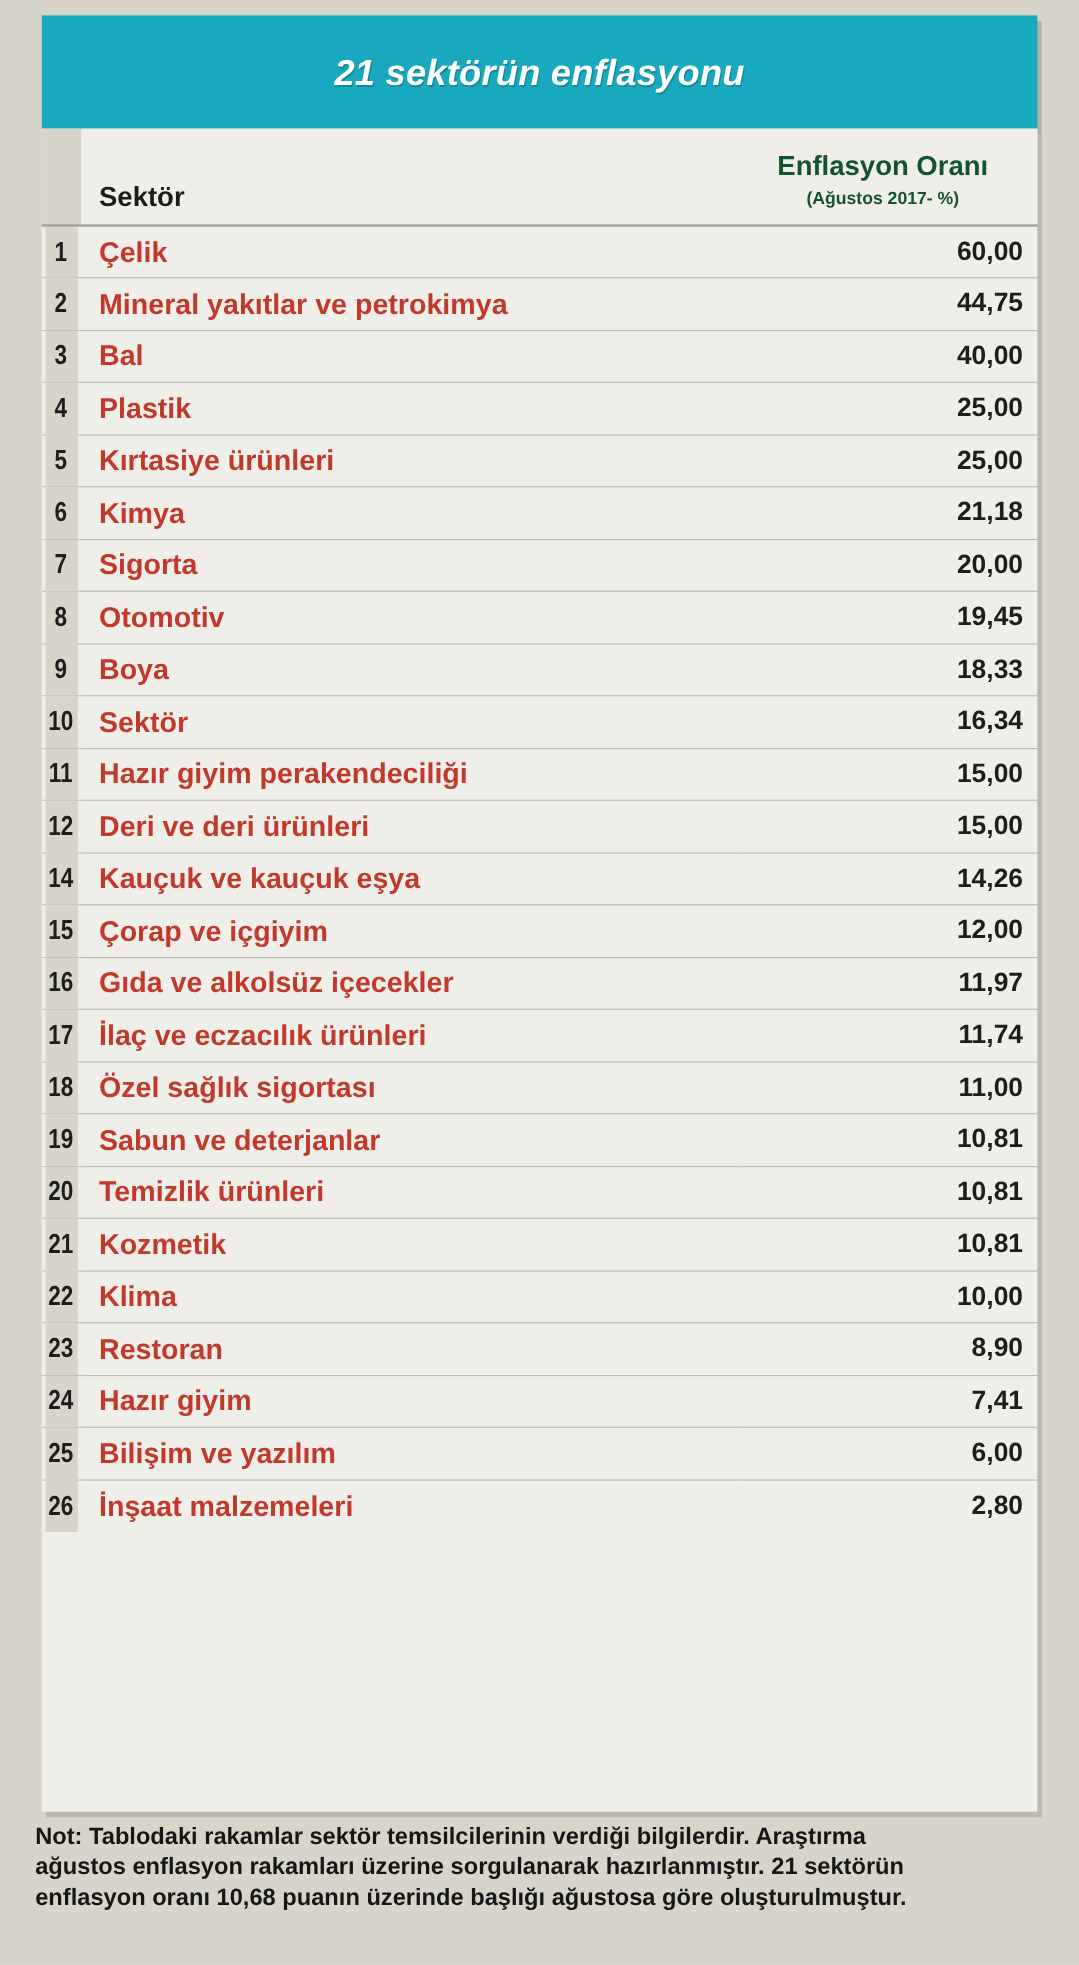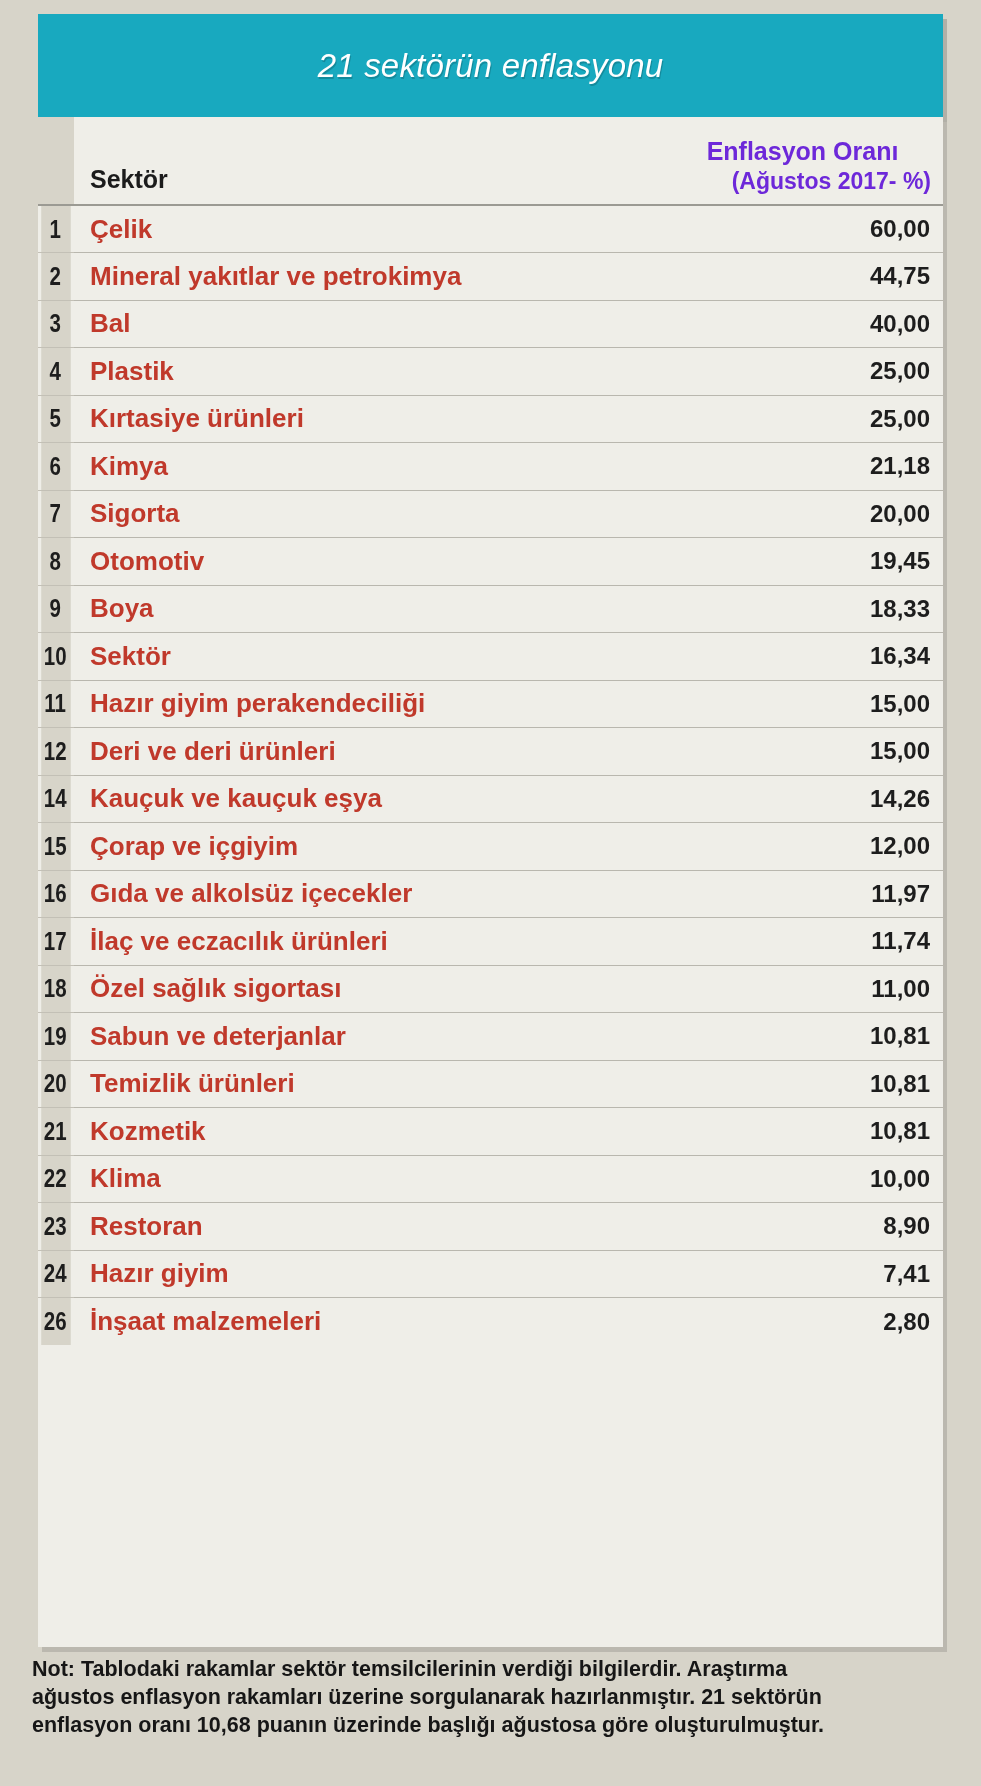--- a/index.html
+++ b/index.html
@@ -39,21 +39,21 @@
     background: #18a9bf;
     box-shadow: 4px 5px 0 rgba(0,0,0,0.17);
     display: flex;
     align-items: center;
     justify-content: center;
     box-sizing: border-box;
   }
   .title-text {
     color: #ffffff;
     font-style: italic;
-    font-weight: normal;
+    font-weight: bold;
     font-size: 33px;
     line-height: 38px;
     text-align: center;
     letter-spacing: 0.2px;
     text-shadow: 1px 2px 0 rgba(0,0,0,0.18);
   }
   .table-wrap {
     position: absolute;
     left: 38px;
     top: 117px;
@@ -85,29 +85,29 @@
     padding: 0 0 10px 16px;
     height: 88px;
     vertical-align: bottom;
     box-sizing: border-box;
     border-bottom: 2px solid #9b9a93;
   }
   .head-rate {
     text-align: center;
     font-size: 25px;
     font-weight: bold;
-    color: #6d28d9;
+    color: #14532d;
     padding: 0 12px 8px 0;
     height: 88px;
     vertical-align: bottom;
     line-height: 30px;
     box-sizing: border-box;
     border-bottom: 2px solid #9b9a93;
   }
-  .head-rate .l2 { font-size: 23px; text-align: right; }
+  .head-rate .l2 { font-size: 16px; }
   .head-blank {
     border-bottom: 2px solid #9b9a93;
     background: #d7d4c9;
   }
 
   tbody td {
     height: 47.5px;
     box-sizing: border-box;
     border-bottom: 1px solid #b9b7ae;
   }
@@ -293,20 +293,25 @@
             <td class="num">23</td>
             <td class="sector">Restoran</td>
             <td class="rate">8,90</td>
           </tr>
           <tr>
             <td class="num">24</td>
             <td class="sector">Hazır giyim</td>
             <td class="rate">7,41</td>
           </tr>
           <tr>
+            <td class="num">25</td>
+            <td class="sector">Bilişim ve yazılım</td>
+            <td class="rate">6,00</td>
+          </tr>
+          <tr>
             <td class="num">26</td>
             <td class="sector">İnşaat malzemeleri</td>
             <td class="rate">2,80</td>
           </tr>
         </tbody>
     </table>
   </div>
 
   <div class="note">
     <span>Not: Tablodaki rakamlar sektör temsilcilerinin verdiği bilgilerdir. Araştırma</span>

